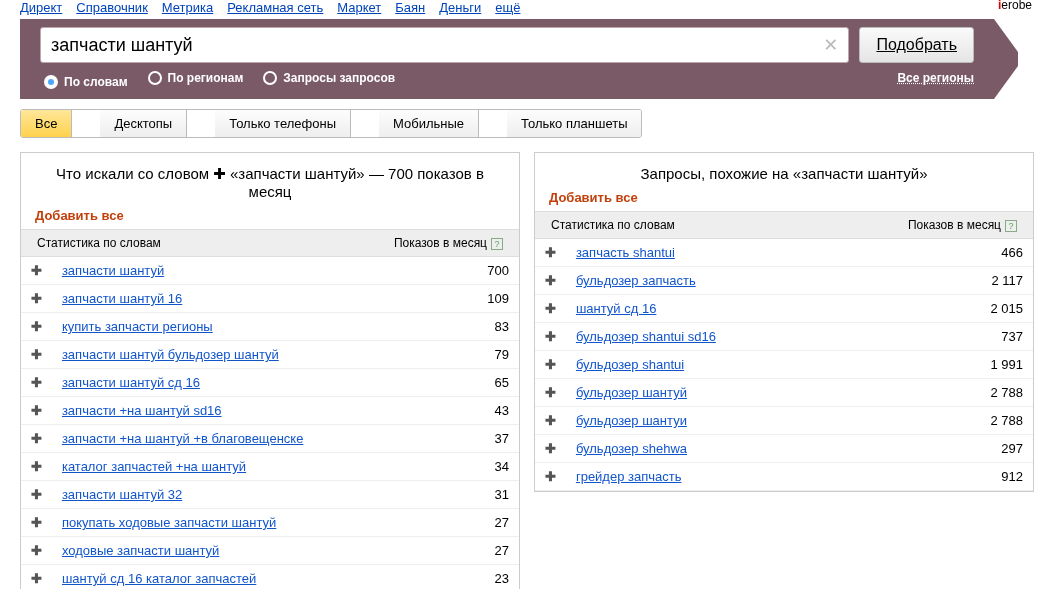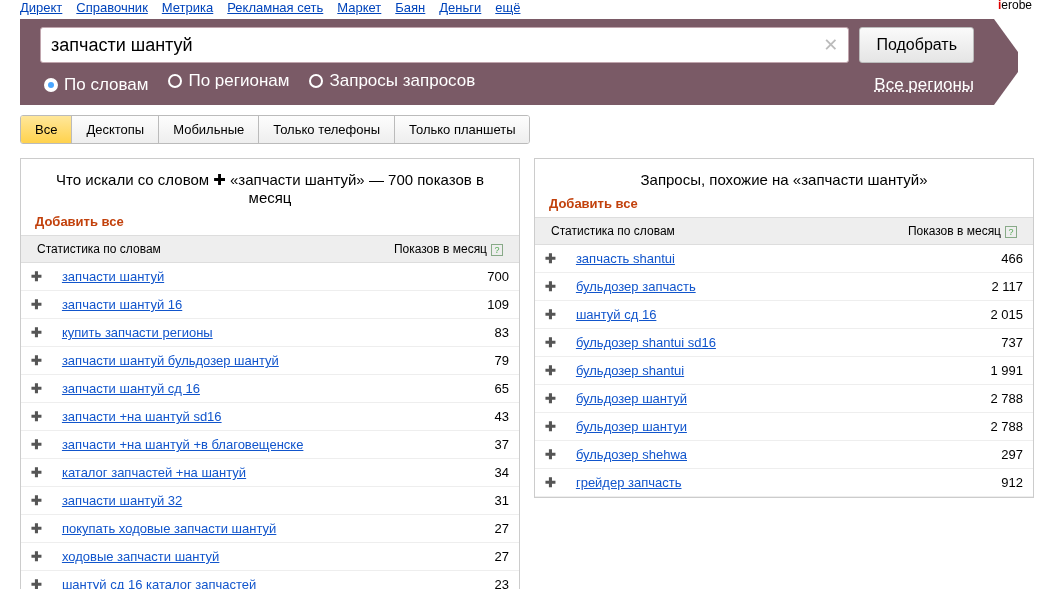--- a/index.html
+++ b/index.html
@@ -5,29 +5,29 @@
   * { box-sizing: border-box; margin: 0; padding: 0; }
   body { font-family: Arial, Helvetica, sans-serif; font-size: 13px; color: #000; background: #fff; width: 1054px; }
   a { color: #1155cc; cursor: pointer; }
   .top-nav { padding: 0 20px 4px 20px; font-size: 13px; }
   .top-nav a { color: #0044bb; text-decoration: underline; margin-right: 14px; margin-top: 12px; }
   .search-wrap { background: #7a5a66; padding: 8px 20px 0 20px; position: relative; }
   .search-box { display: flex; gap: 10px; align-items: center; }
   .search-input-wrap { flex: 1; background: #fff; border: 1px solid #c0a5ad; border-radius: 3px; height: 36px; display: flex; align-items: center; padding: 0 10px; position: relative; }
   .search-input { flex: 1; border: none; outline: none; font-size: 18px; height: 32px; background: transparent; }
   .clear-btn { color: #bbb; font-size: 18px; cursor: pointer; }
-  .submit-btn { height: 36px; padding: 0 16px; background: linear-gradient(#fafafa,#e5e5e5); border: 1px solid #bbb; border-radius: 3px; font-size: 16px; cursor: pointer; }
-  .filters-row { display: flex; align-items: flex-end; padding: 8px 0 10px 0; color: #fff; font-size: 17px; position: relative;}
+  .submit-btn { height: 36px; padding: 0 16px; background: linear-gradient(#fafafa,#e5e5e5); border: 1px solid #bbb; border-radius: 3px; font-size: 16px; cursor: pointer; text-decoration: underline; }
+  .filters-row { display: flex; align-items: flex-start; padding: 8px 0 10px 0; color: #fff; font-size: 12px; position: relative; font-weight: bold;}
   .radio-item { display: inline-flex; align-items: center; margin-right: 20px; }
   .radio-dot { width: 14px; height: 14px; border-radius: 50%; border: 2px solid #fff; margin-right: 6px; display:inline-flex; align-items:center; justify-content:center;}
   .radio-dot.checked::after { content:''; width:6px; height:6px; background:#4aa6ff; border-radius:50%; }
   .radio-dot.checked { background:#fff; }
   .all-regions { margin-left: auto; color:#fff; text-decoration: underline dotted; cursor:pointer;}
   .devices-bar { display:flex; align-items:center; padding: 10px 20px; }
-  .device-tabs { display:flex; border:1px solid #bbb; border-radius:3px; overflow:hidden; }
+  .device-tabs { display:flex; border:1px solid #bbb; border-radius:3px; overflow:hidden;gap:28px; }
   .device-tab { padding:6px 14px; cursor:pointer; border-right:1px solid #bbb; background:linear-gradient(#fdfdfd,#eee); font-size:13px;}
   .device-tab:last-child { border-right:none;}
   .device-tab.active { background: linear-gradient(#ffe79a,#ffd24d); font-weight:normal;}
   .last-update { margin-left:auto; font-size:13px;}
   .cols { display:flex; gap:14px; padding: 4px 20px 20px 20px; align-items:flex-start;}
   .card { border:1px solid #ccc; flex:1; }
   .card-head { text-align:center; padding:12px 14px 8px 14px; font-size:15px; }
   .add-all { color:#c2410c; font-weight:bold; text-decoration:none; padding: 0 14px; cursor:pointer; font-size:13px;}
   .tbl { width:100%; border-collapse:collapse; margin-top:6px; }
   .tbl th { text-align:left; background:#eee; padding:6px 16px; font-weight:normal; font-size:12px; border-top:1px solid #ddd; border-bottom:1px solid #ddd;}
@@ -77,22 +77,22 @@
           </span></div>
     <span class="all-regions">Все регионы</span>
   </div>
 </div>
 </div>
 
 <div class="devices-bar">
   <div class="device-tabs" id="device-tabs-slot">
       <div class="device-tab active">Все</div>
       <div class="device-tab">Десктопы</div>
+      <div class="device-tab">Только телефоны</div>
       <div class="device-tab">Мобильные</div>
-      <div class="device-tab">Только телефоны</div>
       <div class="device-tab">Только планшеты</div>
     </div>
 </div>
 
 <div class="cols">
   <div class="card">
     <div class="card-head">
       <span>Что искали со словом</span>
       <b style="font-weight:normal"> ✚ </b>
       <span>«запчасти шантуй»</span>

